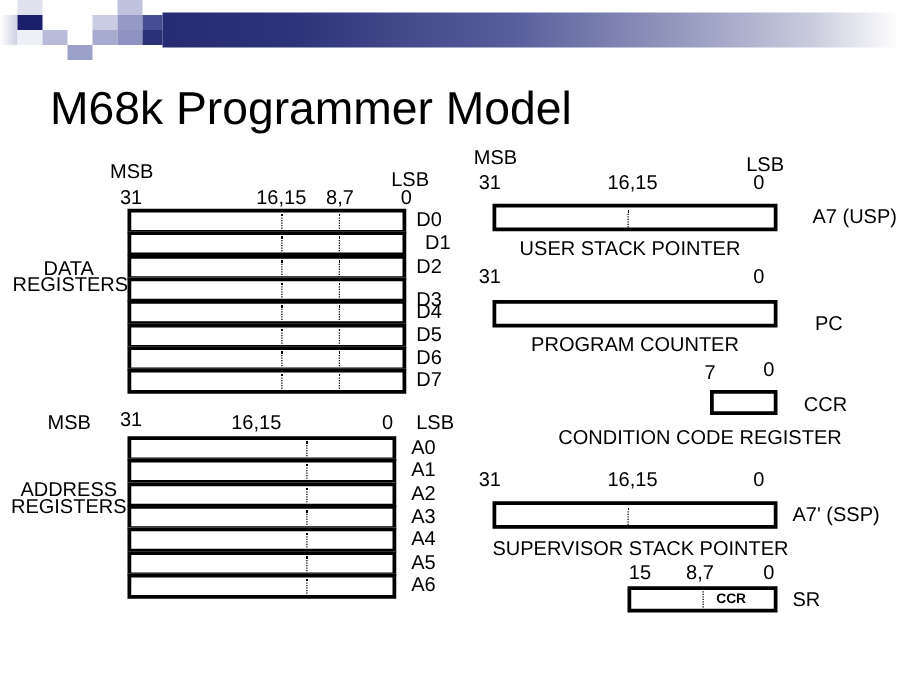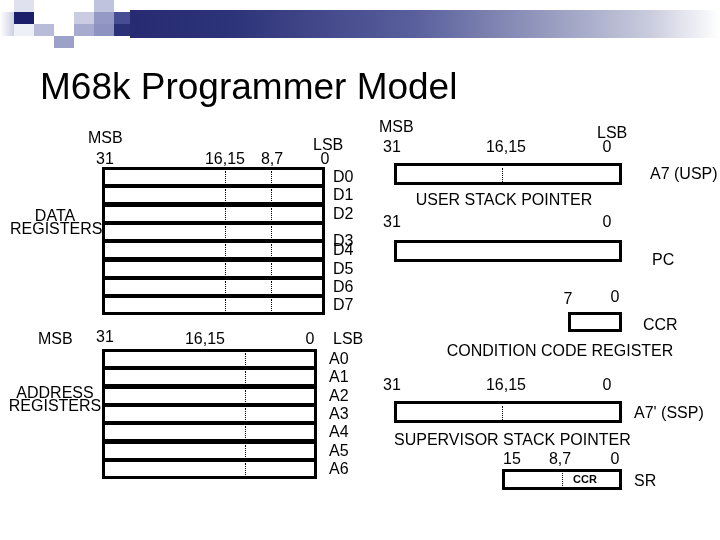--- a/index.html
+++ b/index.html
@@ -160,21 +160,21 @@
         <div class="divider" style="left: 120px; top: 1px; height: 12px;"></div>
         <div class="divider" style="left: 166px; top: 1px; height: 12px;"></div>
       </div>
       <div class="regrow" style="left: 102px; top: 295.1px; width: 223px; height: 20px;">
         <div class="divider" style="left: 120px; top: 1px; height: 12px;"></div>
         <div class="divider" style="left: 166px; top: 1px; height: 12px;"></div>
       </div>
     </div>
   <div id="data-reg-names">
       <div class="lbl" style="left: 333px; top: 170px;">D0</div>
-      <div class="lbl" style="left: 333px; top: 188.3px;">D1</div>
+      <div class="lbl" style="left: 340px; top: 188.3px;">D1</div>
       <div class="lbl" style="left: 333px; top: 206.6px;">D2</div>
       <div class="lbl" style="left: 333px; top: 234px;">D3</div>
       <div class="lbl" style="left: 333px; top: 243.2px;">D4</div>
       <div class="lbl" style="left: 333px; top: 261.5px;">D5</div>
       <div class="lbl" style="left: 333px; top: 279.8px;">D6</div>
       <div class="lbl" style="left: 333px; top: 298.1px;">D7</div>
     </div>
 
   <div class="lbl" style="left:38px; top:332px;">MSB</div>
   <div class="lbl" style="left:96px; top:330px;">31</div>
@@ -230,20 +230,21 @@
     <div class="divider" style="left:105px; top:2px; height:14px;"></div>
   </div>
   <div class="lbl" style="left:634px; top:167px;margin-left:16px;">A7 (USP)</div>
   <div class="lbl c" style="left:390px; top:193px; width:228px;">USER STACK POINTER</div>
 
   <div class="lbl" style="left:383px; top:215px;">31</div>
   <div class="lbl c" style="left:595px; top:215px; width:24px;">0</div>
 
   <div class="regbox" style="left:394px; top:240px; width:228px; height:22px;"></div>
   <div class="lbl" style="left:652px; top:245px;margin-top:8px;">PC</div>
+  <div class="lbl c" style="left:394px; top:270px; width:228px;">PROGRAM COUNTER</div>
 
   <div class="lbl c" style="left:556px; top:292px; width:24px;">7</div>
   <div class="lbl c" style="left:603px; top:290px; width:24px;">0</div>
 
   <div class="regbox" style="left:568px; top:312px; width:54px; height:20px;"></div>
   <div class="lbl" style="left:643px; top:318px;">CCR</div>
   <div class="lbl c" style="left:440px; top:344px; width:240px;">CONDITION CODE REGISTER</div>
 
   <div class="lbl" style="left:383px; top:378px;">31</div>
   <div class="lbl c" style="left:476px; top:378px; width:60px;">16,15</div>

